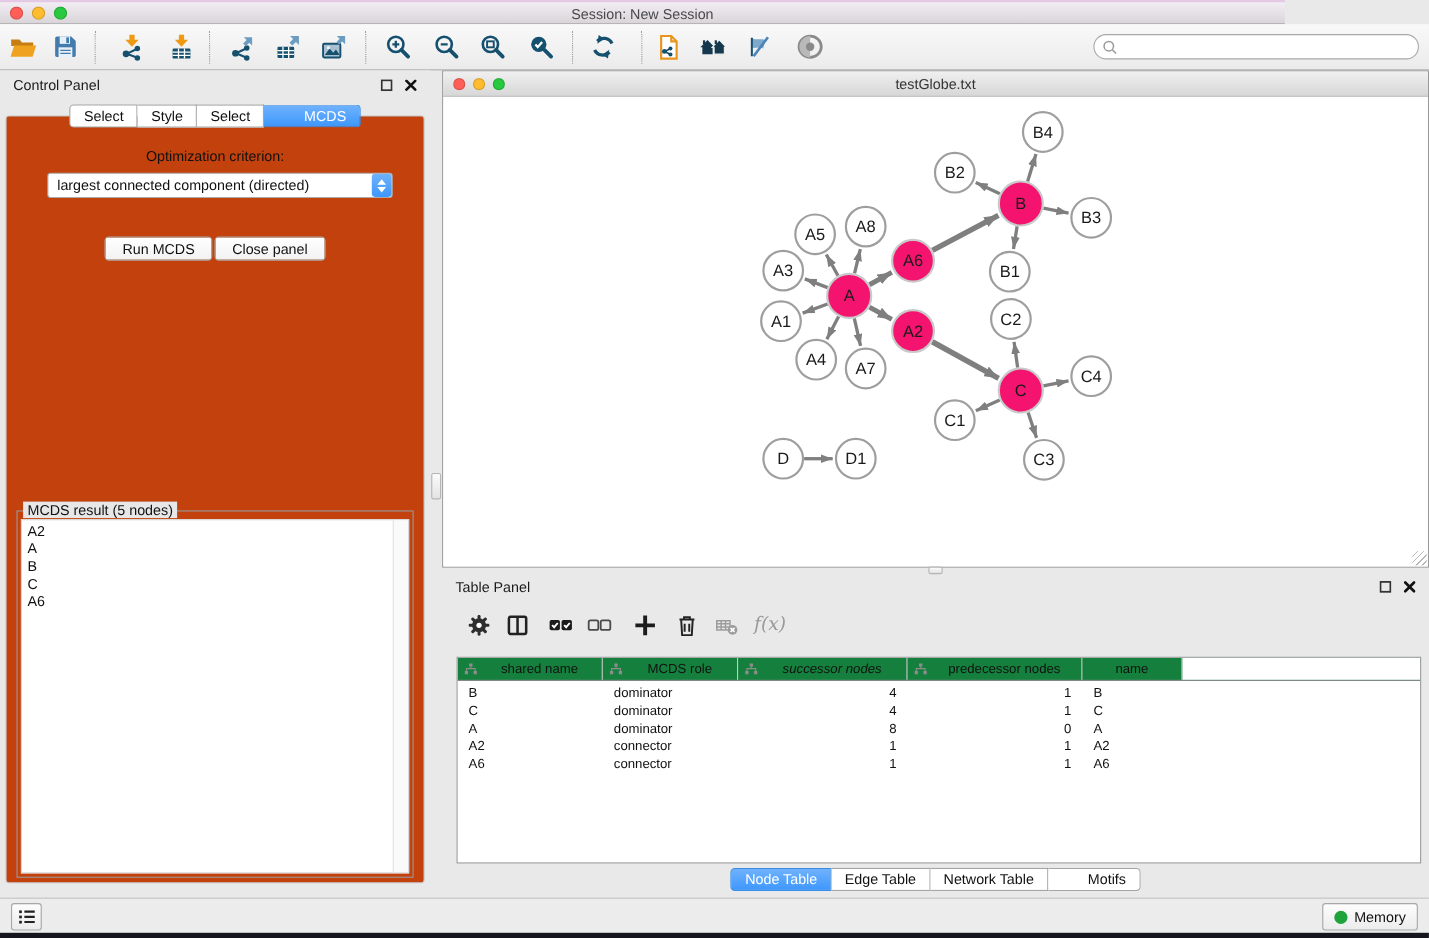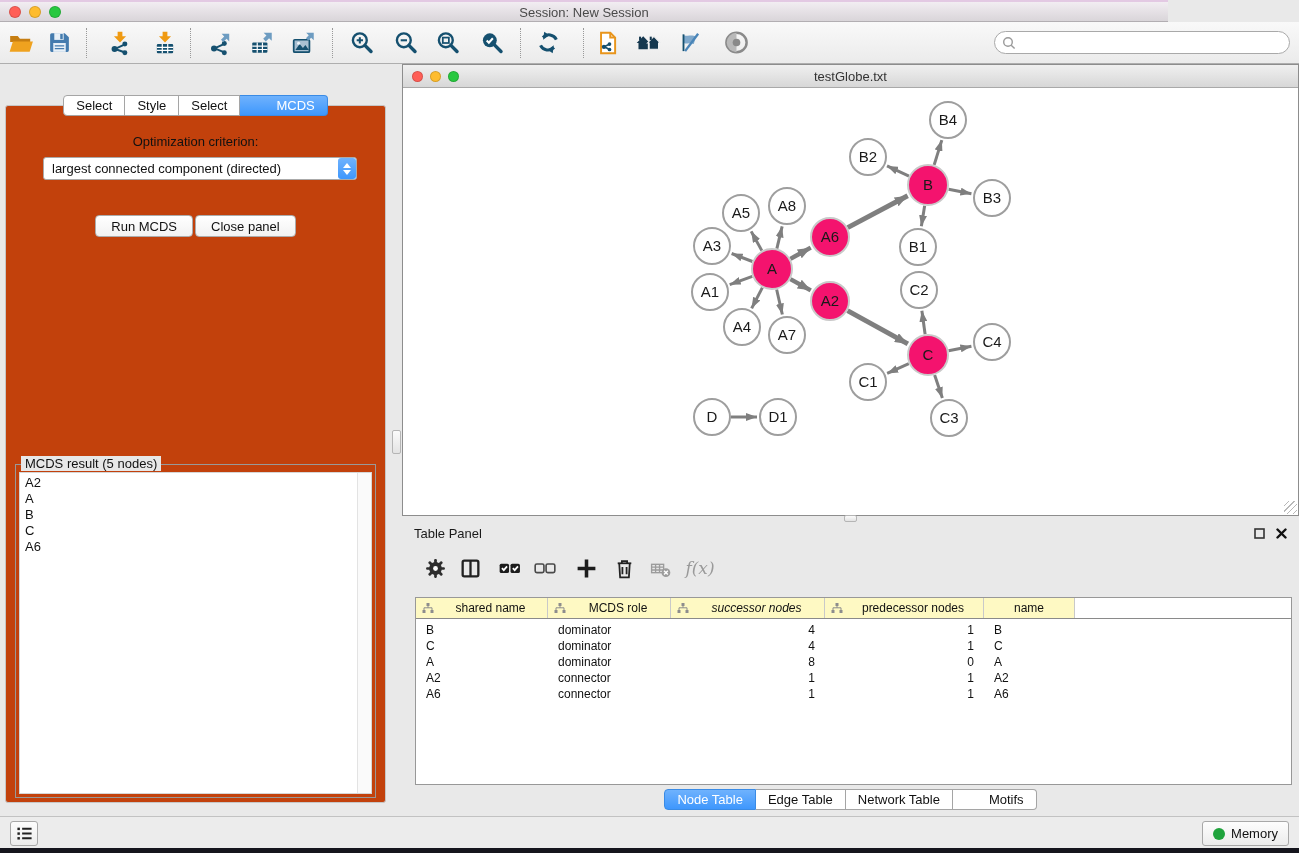--- a/index.html
+++ b/index.html
@@ -77,21 +77,21 @@
   .resize-handle { position:absolute; right:1px; bottom:1px; width:13px; height:13px;
     background:repeating-linear-gradient(135deg, transparent 0 3px, #b8b8b8 3px 4px); }
 
   
   .table-panel { position:absolute; left:402px; top:520px; width:897px; height:293px; background:#E9E9E9; }
   .tp-toolbar { position:absolute; left:0; right:0; top:24px; height:48px; display:flex; align-items:center; }
   .ttbtn { width:30px; height:30px; display:flex; align-items:center; justify-content:center; flex:0 0 auto; }
   .fx { font-family:"DejaVu Serif", serif; font-style:italic; font-size:17px; color:#9a9a9a; }
   .table-box { position:absolute; left:13px; top:77px; width:877px; height:188px;
     background:#fff; border:1px solid #989898; font-size:12px; overflow:hidden; }
-  .thead { display:flex; height:21px; background:#fef9c3; border-bottom:1px solid #8a8a8a; }
+  .thead { display:flex; height:21px; background:#15803d; border-bottom:1px solid #8a8a8a; }
   .th { display:flex; align-items:center; border-right:1px solid #c9c9c9; overflow:hidden; }
   .th svg { margin-left:6px; flex:0 0 auto; }
   .th .lbl { margin:0 auto; padding:0 4px; white-space:nowrap; }
   .th.filler { border-right:none; background:#fff; }
   .trow { display:flex; height:16px; align-items:center; }
   .trow:first-child { margin-top:3px; }
   .td { padding:0 10px; white-space:nowrap; overflow:hidden; }
   .bottom-tabs { position:absolute; left:0; right:0; top:269px; display:flex; justify-content:center; }
 
   
@@ -269,20 +269,31 @@
   <div class="searchbox">
     <svg width="16" height="16" viewBox="0 0 16 16">
         <circle cx="7" cy="7" r="4.3" fill="none" stroke="#9a9a9a" stroke-width="1.4"></circle>
         <path d="M10.2 10.2 L13.6 13.6" stroke="#9a9a9a" stroke-width="1.4"></path>
       </svg>
     <input type="text" placeholder="" style="">
   </div>
 </div>
 
 <div class="control-panel">
+  <div class="panel-header">
+    <span>Control Panel</span>
+    <span class="ph-icons">
+      <svg width="11" height="11" viewBox="0 0 11 11">
+          <rect x="1" y="1" width="9" height="9" fill="none" stroke="#333" stroke-width="1.6"></rect>
+        </svg>
+      <svg width="11" height="11" viewBox="0 0 11 11">
+          <path d="M1.5 1.5 L9.5 9.5 M9.5 1.5 L1.5 9.5" stroke="#111" stroke-width="2.4" stroke-linecap="round"></path>
+        </svg>
+    </span>
+  </div>
   <div class="cp-tabs" id="cp-tabs">
       <span class="tab">Select</span>
       <span class="tab">Style</span>
       <span class="tab">Select</span>
       <span class="tab active">MCDS</span>
     </div>
   <div class="cp-body">
     <div class="opt-label">Optimization criterion:</div>
     <div class="criterion">
       <span class="val">largest connected component (directed)</span>

